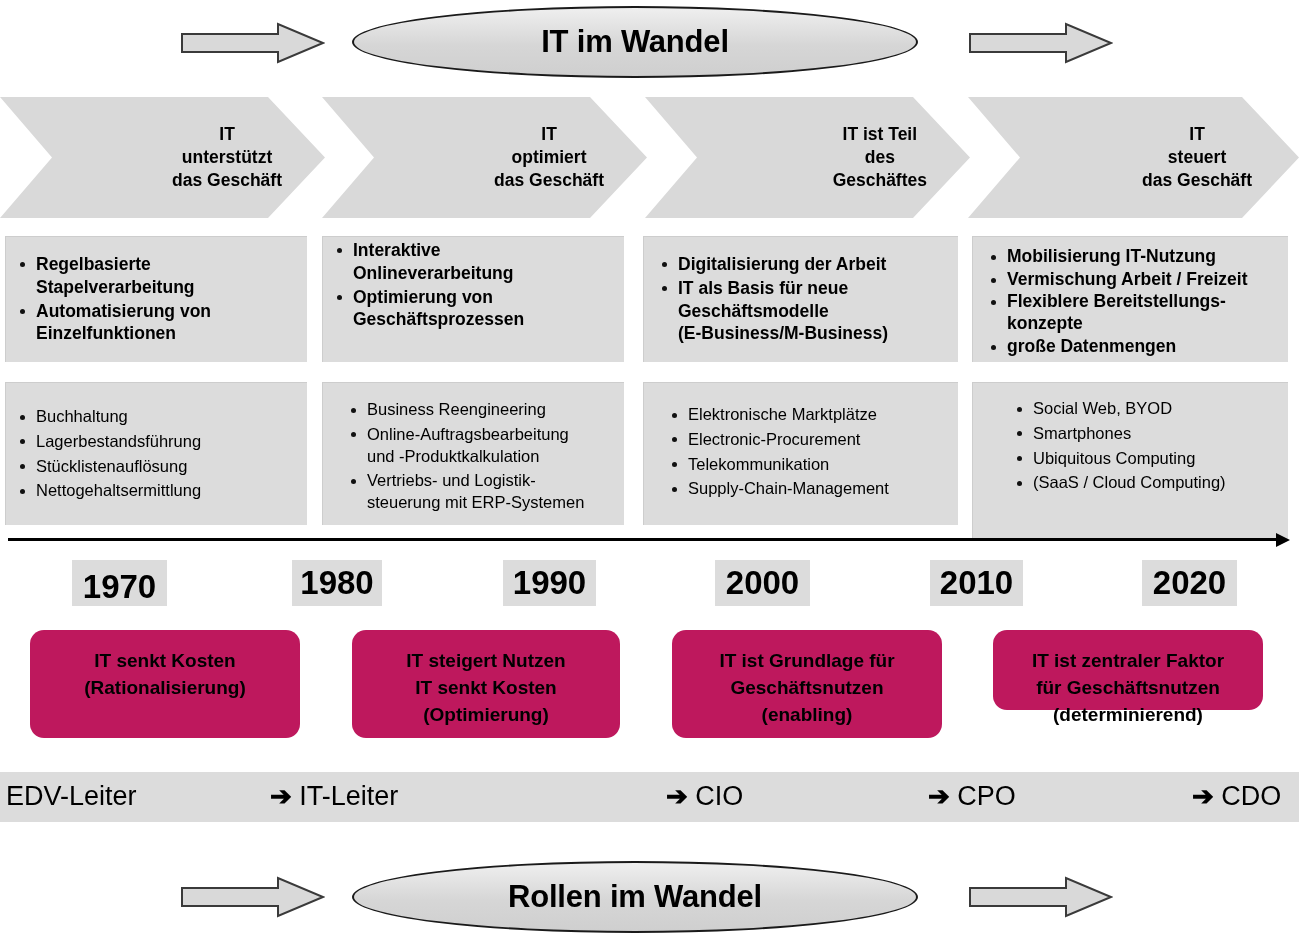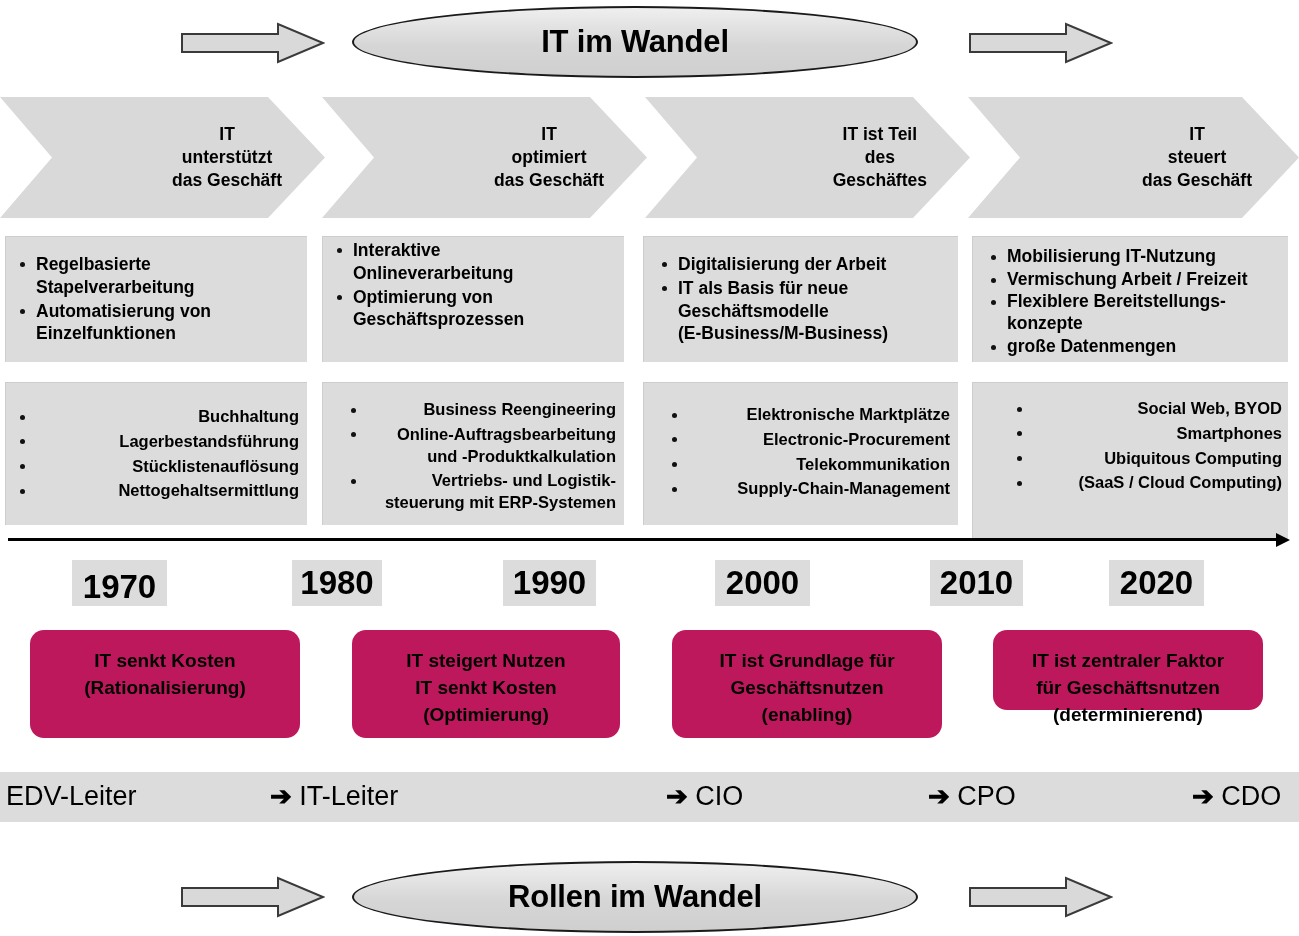--- a/index.html
+++ b/index.html
@@ -63,23 +63,22 @@
     position:absolute;left:6px;top:0.52em;
     width:5px;height:5px;border-radius:50%;
     background:#111;
   }
   .bold-box li{
     font-weight:bold;font-size:17.5px;line-height:1.30;
     margin-bottom:1px;
   }
   .bold-box.tight li{line-height:1.24;}
   .plain-box li{
-    font-weight:bold;font-size:16.5px;line-height:1.32;
+    font-weight:normal;font-size:16.5px;line-height:1.32;
     margin-bottom:3px;
-    text-align:right;
   }
 
   
   .tl-line{background:#000;height:3px;}
   .tl-head{
     width:0;height:0;
     border-top:7px solid transparent;
     border-bottom:7px solid transparent;
     border-left:14px solid #000;
   }
@@ -251,21 +250,21 @@
   </div>
   <div class="abs year" style="left:503px;top:560px;width:93px;height:46px;">
     <span>1990</span>
   </div>
   <div class="abs year" style="left:715px;top:560px;width:95px;height:46px;">
     <span>2000</span>
   </div>
   <div class="abs year" style="left:930px;top:560px;width:93px;height:46px;">
     <span>2010</span>
   </div>
-  <div class="abs year" style="left:1109px;top:560px;width:95px;height:46px;">
+  <div class="abs year" style="left:1142px;top:560px;width:95px;height:46px;">
     <span>2020</span>
   </div>
 
   <div class="abs rbox" style="left:30px;top:630px;width:270px;height:108px;">
     <span>IT senkt Kosten
 (Rationalisierung)</span>
   </div>
   <div class="abs rbox" style="left:352px;top:630px;width:268px;height:108px;">
     <span>IT steigert Nutzen
 IT senkt Kosten

